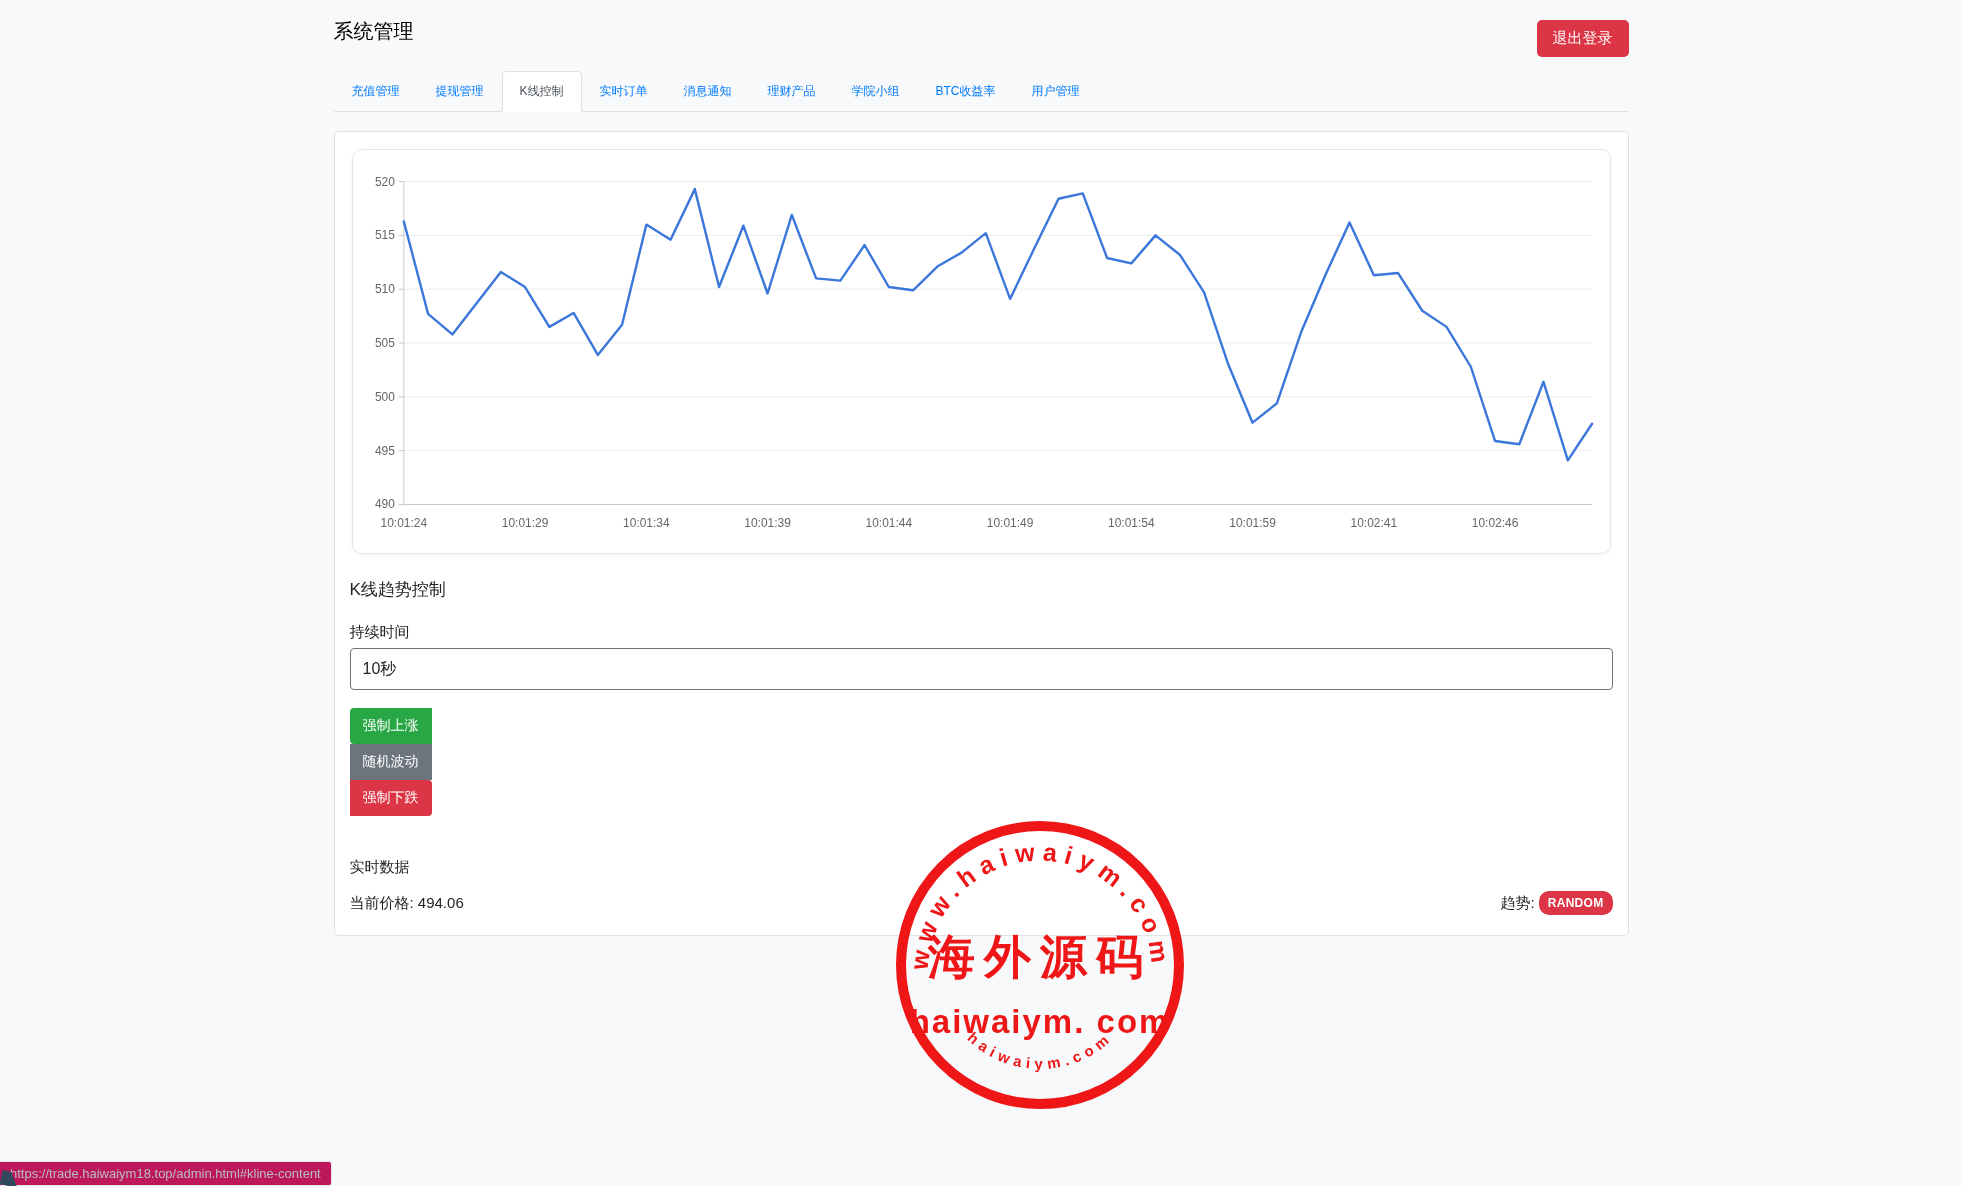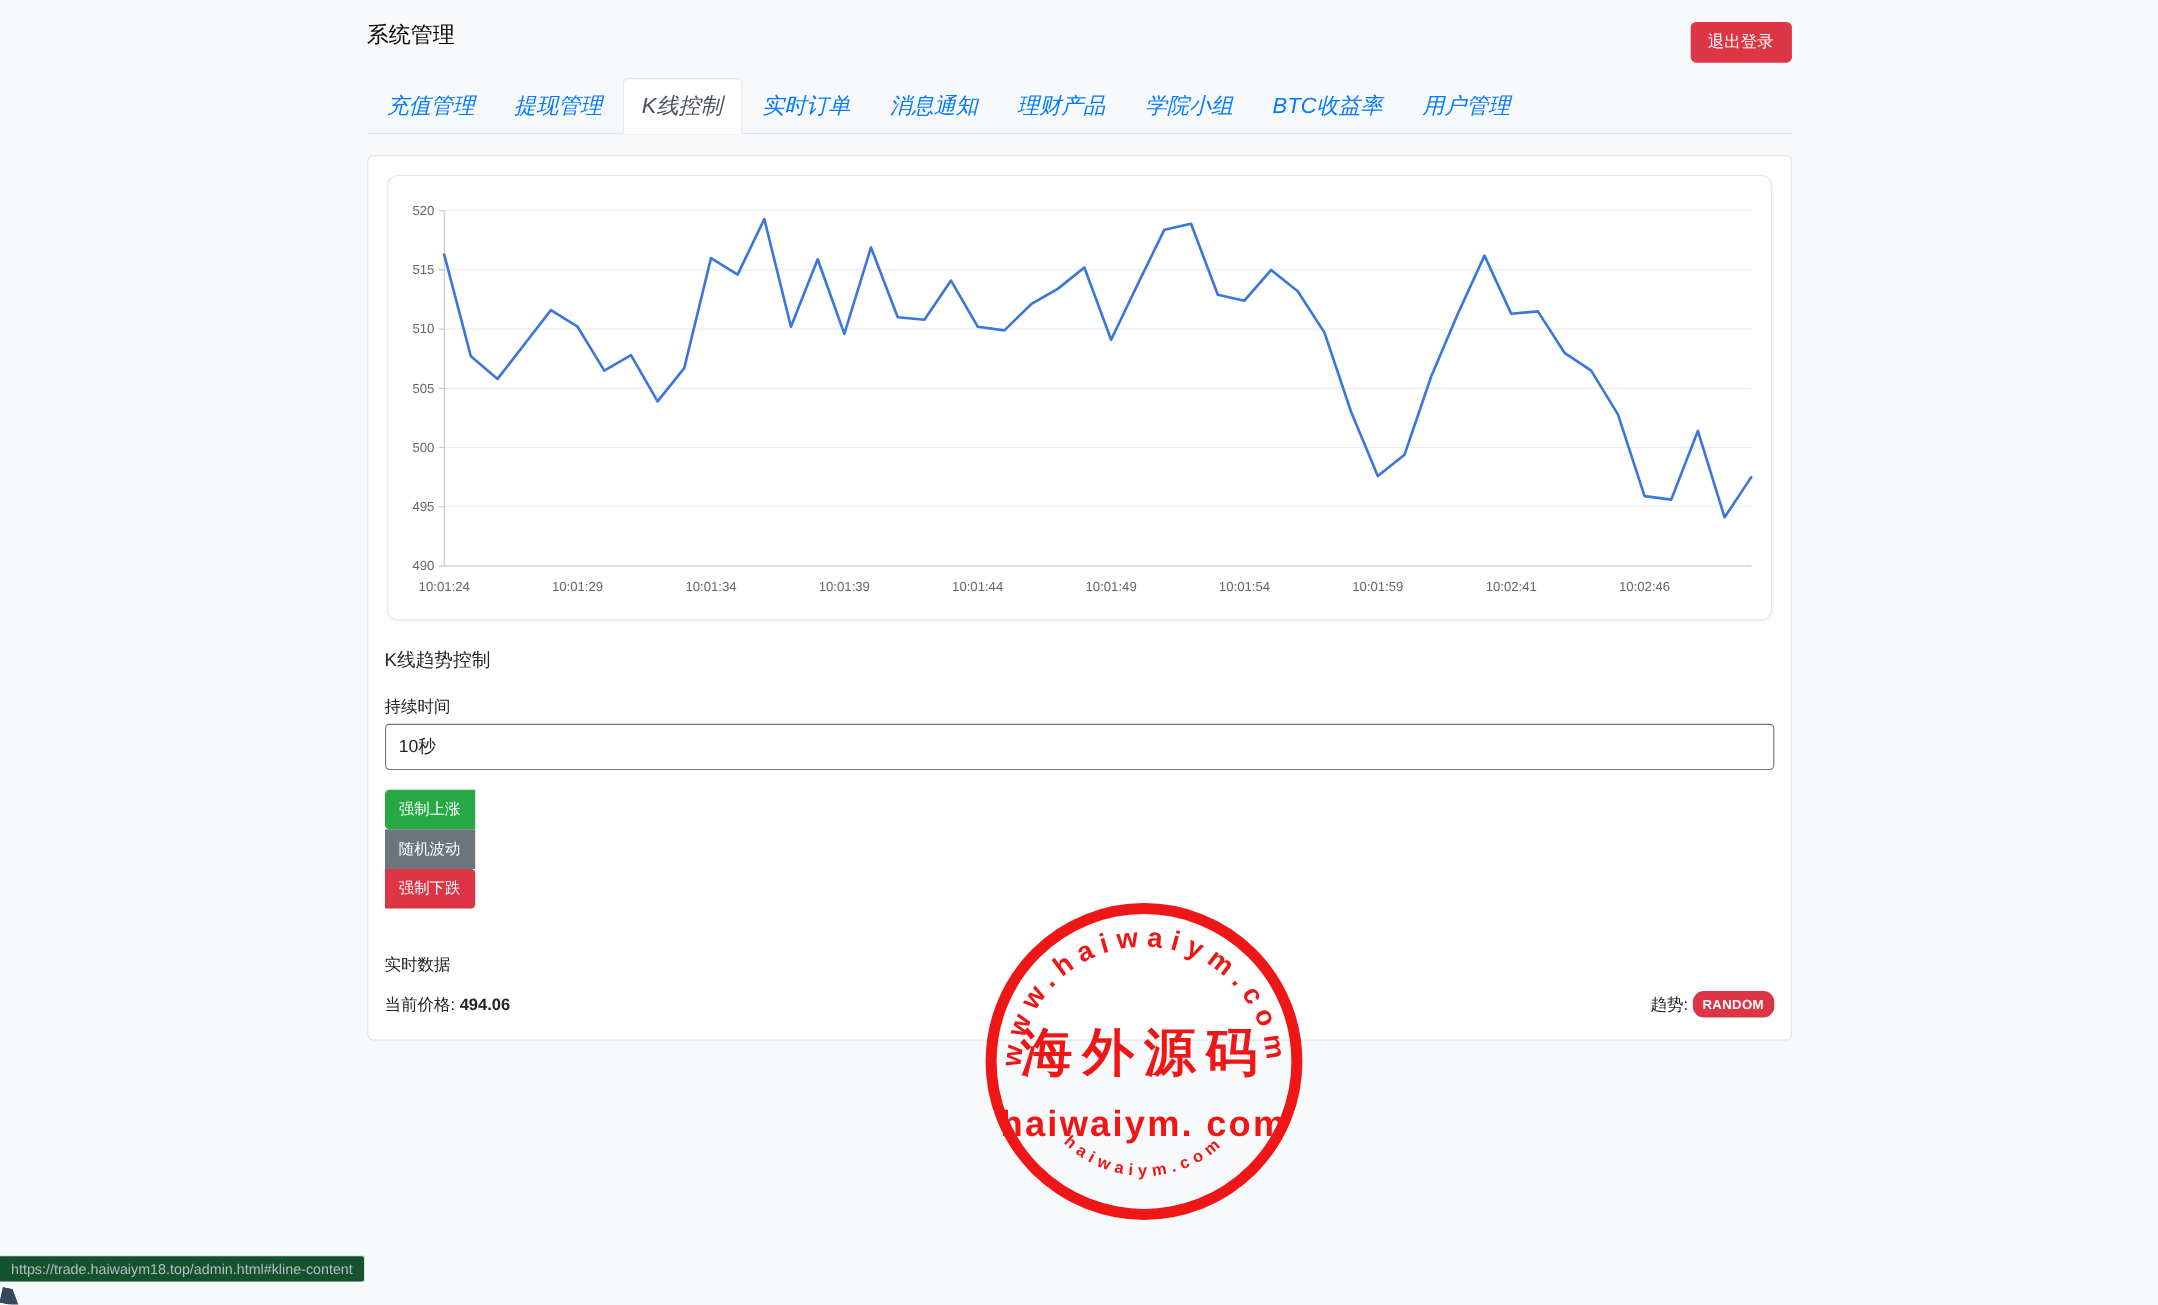--- a/index.html
+++ b/index.html
@@ -17,22 +17,22 @@
   .container{width:1295px;margin:0 auto;position:relative;padding-top:18px;}
   .page-title{font-size:20px;font-weight:500;margin:0 0 26px 0;color:#000000;}
   .logout-btn{
     position:absolute;top:20px;right:0;background:var(--red);color:#fff;border:none;
     font-size:15px;padding:9px 16px;border-radius:5px;cursor:pointer;
     font-family:inherit;
   }
   
   .tabs{display:flex;border-bottom:1px solid #dee2e6;}
   .tab{
-    font-size:20px;color:var(--link);text-decoration:none;padding:11px 17px;
-    border:1px solid transparent;border-radius:5px 5px 0 0;margin-bottom:-1px;cursor:pointer;font-style:italic;
+    font-size:12px;color:var(--link);text-decoration:none;padding:11px 17px;
+    border:1px solid transparent;border-radius:5px 5px 0 0;margin-bottom:-1px;cursor:pointer;
   }
   .tab.active{background:#fff;color:#495057;border-color:#dee2e6 #dee2e6 #fff;}
   
   .card{
     margin-top:19px;background:#fff;border:1px solid #dee2e6;border-radius:5px;
     padding:17px 13px 18px 13px;
   }
   .chart-panel{
     border:1px solid #e4e7ea;border-radius:10px;background:#fff;margin:0 4px;
     box-shadow:0 1px 4px rgba(0,0,0,0.05);overflow:hidden;
@@ -47,36 +47,36 @@
   }
   .btn-group{margin:18px 2px 0 2px;display:inline-flex;flex-direction:column;}
   .ctl-btn{
     border:none;color:#fff;font-size:14px;padding:9px 13px;cursor:pointer;font-family:inherit;
   }
   .ctl-btn.up{background:var(--green);border-radius:4px 0 0 4px;}
   .ctl-btn.rand{background:var(--gray);}
   .ctl-btn.down{background:var(--red);border-radius:0 4px 4px 0;}
   .rt-title{font-size:15px;margin:42px 2px 0 2px;}
   .rt-row{display:flex;justify-content:space-between;align-items:center;margin:14px 2px 2px 2px;font-size:15px;}
-  .price-value{font-weight:bold;}
+  .price-value{font-weight:normal;}
   .trend-wrap{display:flex;align-items:center;gap:4px;}
   .trend-badge{
     background:var(--red);color:#ffffff;font-size:12px;font-weight:bold;
     padding:5px 9px;border-radius:10px;letter-spacing:0.3px;
   }
   
   .stamp{position:absolute;left:890px;top:815px;width:300px;height:300px;opacity:0.95;pointer-events:none;}
   .stamp text{fill:var(--stamp);}
   .arc-top{font-size:25px;font-weight:bold;letter-spacing:7px;font-family:"Liberation Sans","DejaVu Sans",sans-serif;}
   .arc-bottom{font-size:15px;font-weight:bold;letter-spacing:5px;font-family:"Liberation Sans","DejaVu Sans",sans-serif;}
   .stamp-cn{font-size:47px;font-weight:600;letter-spacing:9px;font-family:"Liberation Serif","DejaVu Serif",serif;}
   .stamp-en{font-size:33px;font-weight:bold;letter-spacing:2px;font-family:"Liberation Sans","DejaVu Sans",sans-serif;}
   
   .status-bar{
-    position:absolute;left:0;bottom:20px;background:#14532d;border:1px solid #e6e6e6;border-left:none;
+    position:absolute;left:0;bottom:0;background:#be185d;border:1px solid #e6e6e6;border-left:none;
     color:#b7bdc5;font-size:13px;padding:4px 10px;border-radius:0 3px 3px 0;max-width:420px;
     white-space:nowrap;
   }
   .cursor-tri{
     position:absolute;left:1px;bottom:0;width:0;height:0;
     border-left:9px solid #34495e;border-bottom:14px solid #34495e;
     border-right:9px solid transparent;border-top:0 solid transparent;
     transform:rotate(12deg);
   }
 </style>

